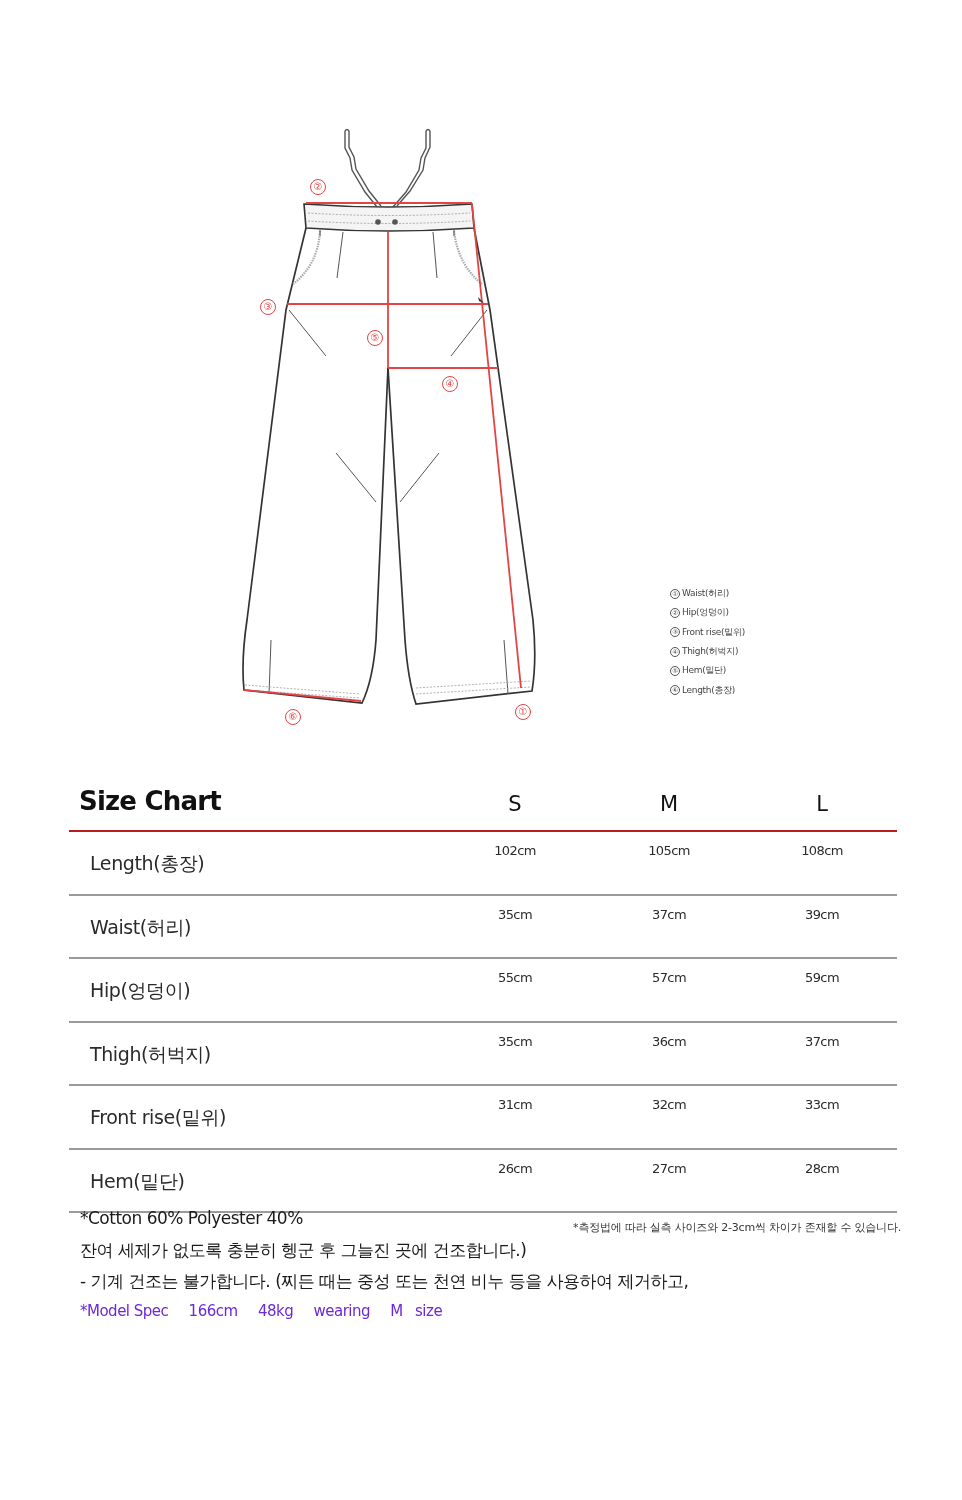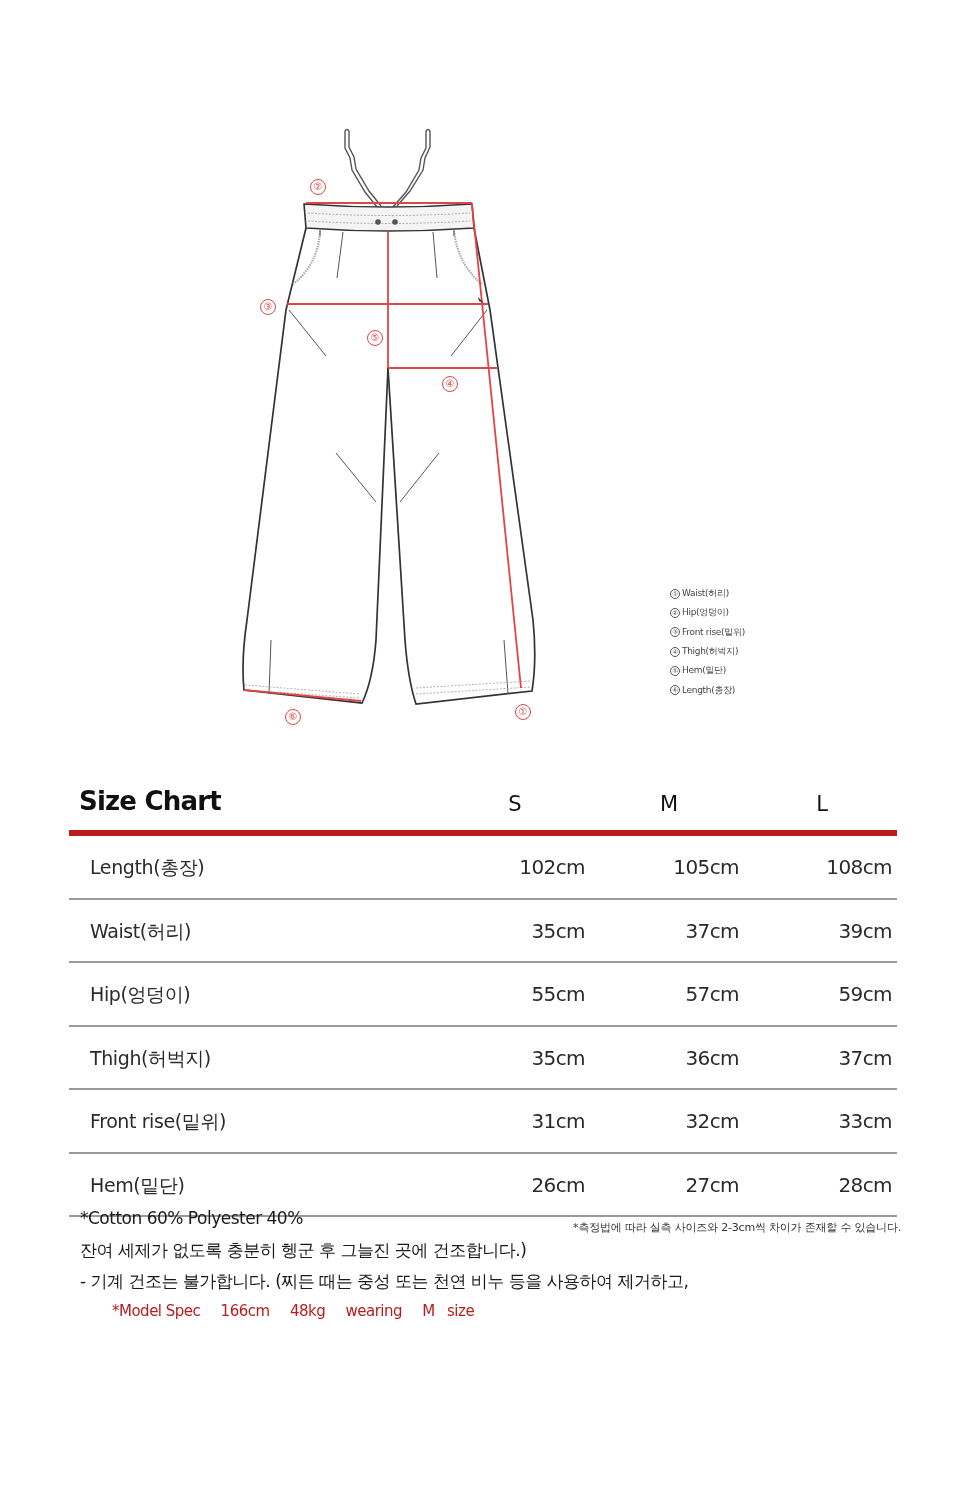--- a/index.html
+++ b/index.html
@@ -15,33 +15,33 @@
     font-family: "DejaVu Sans", sans-serif;
   }
   .legend { position: absolute; left: 670px; top: 584px; }
   .legend-item { display: flex; align-items: center; height: 19.3px; font-size: 9px; color: #444; letter-spacing: -0.3px; }
   .legend-num {
     display: inline-block; width: 8px; height: 8px; border: 1px solid #555; border-radius: 50%;
     font-size: 6.5px; line-height: 8px; text-align: center; margin-right: 2px;
   }
 
   .size-table { position: absolute; left: 69px; top: 780px; width: 828px; }
-  .table-head { position: relative; height: 50px; border-bottom: 6px solid #b91c1c; }
+  .table-head { position: relative; height: 50px; border-bottom: 2px solid #b91c1c; }
   .table-title { position: absolute; left: 10px; top: 6px; font-size: 26px; font-weight: bold; letter-spacing: -0.8px; color: #111; }
   .col { position: absolute; width: 140px; text-align: center; }
   .col-s { left: 376px; } .col-m { left: 530px; } .col-l { left: 683px; }
   .head-cell { top: 12px; font-size: 21px; color: #111; }
   .table-row { position: relative; height: 61.5px; border-bottom: 2px solid #9a9a9a; }
   .row-label { position: absolute; left: 21px; top: 19px; font-size: 19px; color: #2a2a2a; letter-spacing: -0.4px; }
-  .row-cell { top: 19px; font-size: 20px; color: #2a2a2a; letter-spacing: -0.6px; text-align: right; }
+  .row-cell { top: 11px; font-size: 13px; color: #2a2a2a; letter-spacing: -0.6px; }
 
   .disclaimer { position: absolute; right: 61px; top: 1220px; font-size: 11px; color: #333; letter-spacing: -0.2px; }
   .notes { position: absolute; left: 80px; top: 1208px; }
   .note-line { height: 30.8px; font-size: 17px; color: #1a1a1a; letter-spacing: -0.5px; white-space: nowrap; }
-  .model-spec { font-size: 15px; height: 24px; margin-top: 2px; color: #b91c1c; margin-left: 32px; }
+  .model-spec { font-size: 15px; height: 24px; margin-top: 2px; color: #6d28d9; }
   .model-spec span { margin-right: 16px; }
 </style>
 </head>
 <body>
 
 <div class="diagram">
   <svg width="962" height="740" viewBox="0 0 962 740">
 
     <g fill="none" stroke="#555" stroke-width="1.4">
       <path d="M345 131 L345 148 L350 158 L352 170 L365 192 L377 207"></path>

